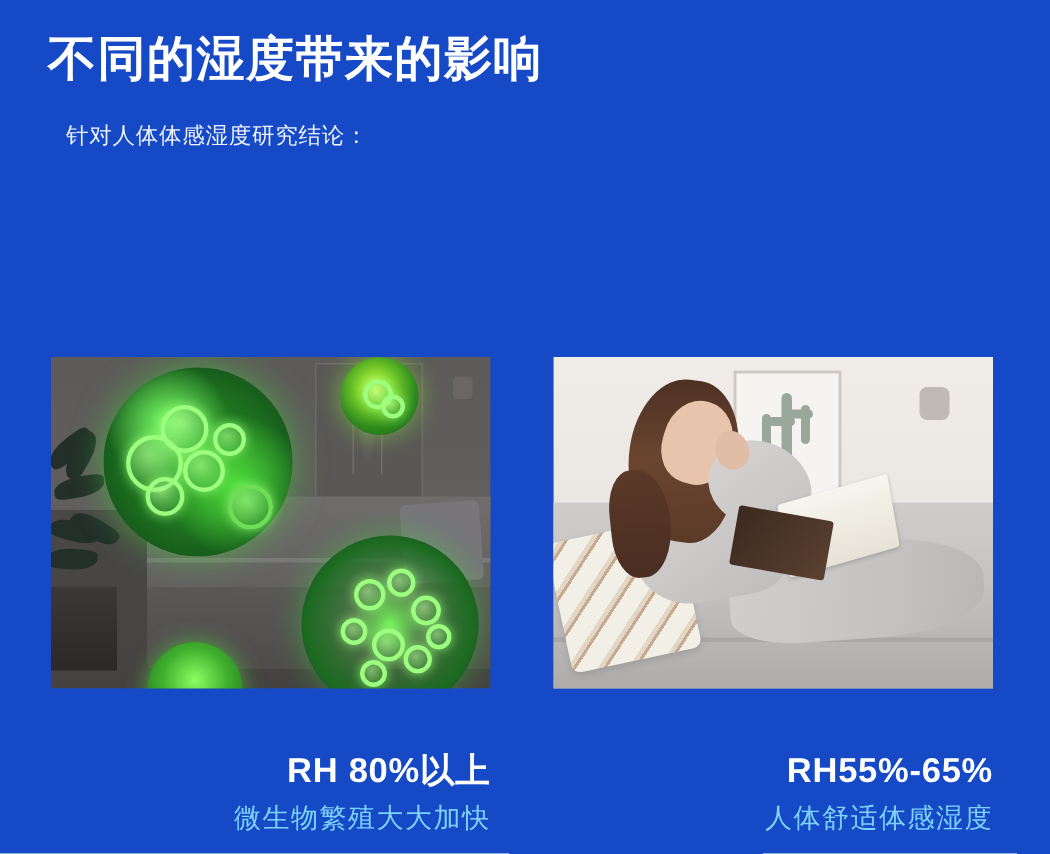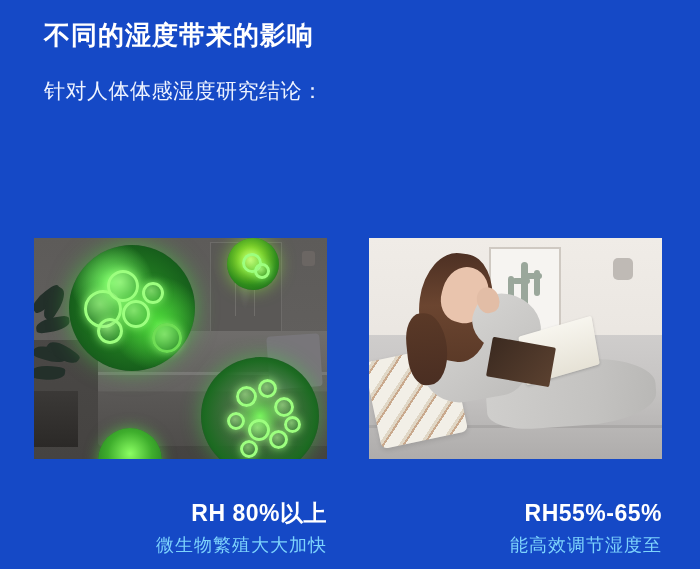--- a/index.html
+++ b/index.html
@@ -14,38 +14,38 @@
     height: 569px;
     background: #1549C6;
     overflow: hidden;
     font-family: "Liberation Sans", "DejaVu Sans", sans-serif;
     -webkit-font-smoothing: antialiased;
   }
 
   
   #headline {
     position: absolute;
-    left: 44px;
+    left: 32px;
     top: 18px;
-    font-size: 26px;
+    font-size: 32px;
     font-weight: bold;
     color: #ffffff;
     letter-spacing: 1px;
     white-space: nowrap;
   }
 
   
   #body-copy {
     position: absolute;
     left: 44px;
     top: 76px;
     width: 430px;
   }
   .copy-line {
-    font-size: 21px;
+    font-size: 15px;
     line-height: 30px;
     color: #eef3ff;
     letter-spacing: 0.5px;
     white-space: nowrap;
   }
   .copy-line.strong {
     font-weight: bold;
     color: #ffffff;
   }
   .inline-strong {
@@ -440,16 +440,16 @@
     </div>
   </div>
 
   <div class="caption-block" id="caption-left">
     <div class="caption-main">RH 80%以上</div>
     <div class="caption-sub">微生物繁殖大大加快</div>
   </div>
 
   <div class="caption-block" id="caption-right">
     <div class="caption-main">RH55%-65%</div>
-    <div class="caption-sub">能高效调节湿度至</div>
+    <div class="caption-sub">人体舒适体感湿度</div>
   </div>
 
 </div>
 
 </body></html>

